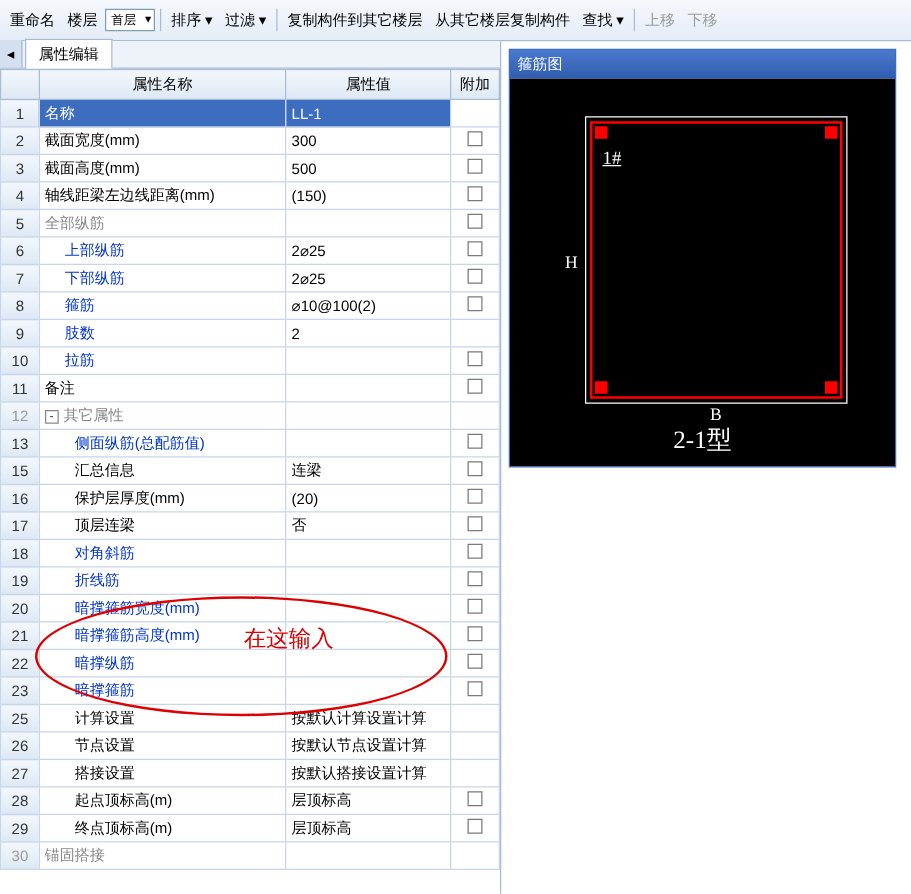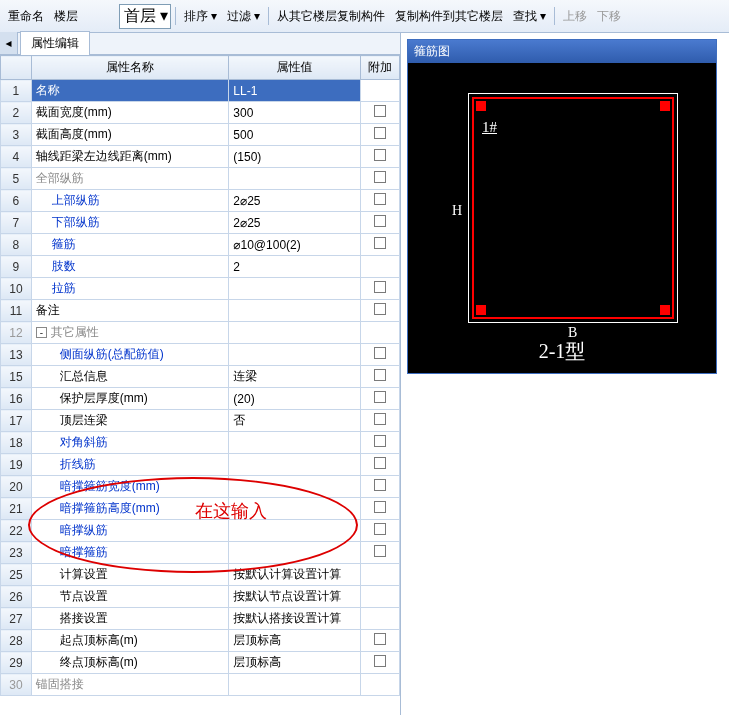--- a/index.html
+++ b/index.html
@@ -2,21 +2,21 @@
 <html><head>
 <meta charset="utf-8">
 <style>
 * { box-sizing: border-box; margin: 0; padding: 0; }
 body { font-family: "Microsoft YaHei", SimSun, sans-serif; font-size: 12px; background: #fff; width: 729px; height: 715px; overflow: hidden; }
 
 .toolbar { height: 26px; background: linear-gradient(#f5f8fc, #e4ecf7); border-bottom: 1px solid #a8bcd6; display: flex; align-items: center; padding: 16px 4px; gap: 2px; }
 .toolbar-item { display: flex; align-items: center; gap: 3px; padding: 2px 4px; cursor: pointer; white-space: nowrap; }
 .toolbar-item.disabled { color: #999; cursor: default; justify-content: center; }
 .toolbar-sep { width: 1px; height: 18px; background: #a8bcd6; margin: 0 2px; }
-.combo { border: 1px solid #7f9db5; background: #fff; padding: 1px 14px 1px 4px; position: relative; font-size: 16px; margin-left: 35px; }
+.combo { border: 1px solid #7f9db5; background: #fff; padding: 1px 14px 1px 4px; position: relative; font-size: 10px; }
 .combo::after { content: "▾"; position: absolute; right: 2px; color: #000; }
 .dropdown-arrow::after { content: " ▾"; color: #000; }
 
 .main-container { display: flex; height: calc(100% - 26px); }
 .left-panel { width: 401px; border-right: 1px solid #a8bcd6; background: #fff; display: flex; flex-direction: column; }
 .right-panel { flex: 1; padding: 6px; }
 
 .tab-bar { height: 22px; background: #eef3fa; border-bottom: 1px solid #a8bcd6; display: flex; align-items: flex-end; position: relative; }
 .tab-bar-left { width: 18px; height: 22px; background: #d4e0ef; border-right: 1px solid #a8bcd6; display:flex; align-items:center; justify-content:center; cursor:pointer; }
 .tab { padding: 3px 10px; background: #fff; border: 1px solid #a8bcd6; border-bottom: none; margin-left: 2px; position: relative; top: 1px; cursor: pointer; }
@@ -65,24 +65,24 @@
   <span class="combo">首层</span>
   <span class="toolbar-sep"></span>
   <span class="toolbar-item dropdown-arrow">
       <span>排序</span>
     </span>
   <span class="toolbar-item dropdown-arrow">
       <span>过滤</span>
     </span>
   <span class="toolbar-sep"></span>
   <span class="toolbar-item">
+      <span>复制构件到其它楼层</span>
+    </span>
+  <span class="toolbar-item">
       <span>从其它楼层复制构件</span>
-    </span>
-  <span class="toolbar-item">
-      <span>复制构件到其它楼层</span>
     </span>
   <span class="toolbar-item dropdown-arrow">
       <span>查找</span>
     </span>
   <span class="toolbar-sep"></span>
   <span class="toolbar-item disabled">
       <span>上移</span>
     </span>
   <span class="toolbar-item disabled">
       <span>下移</span>

